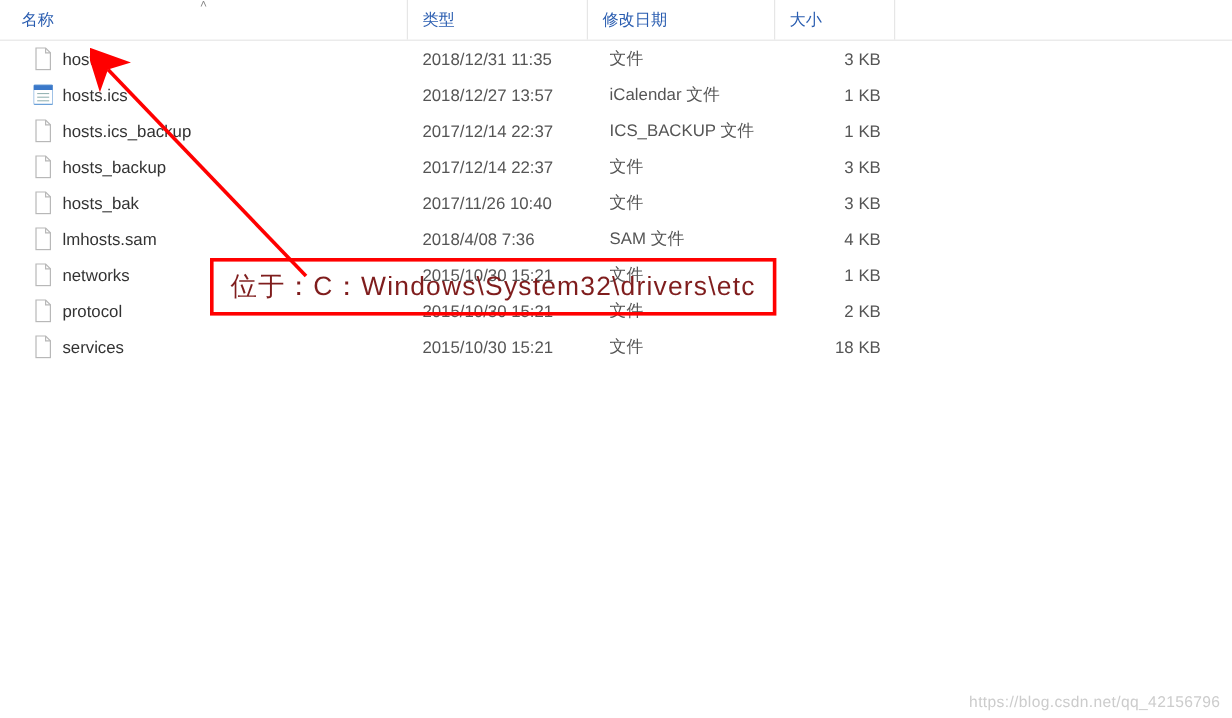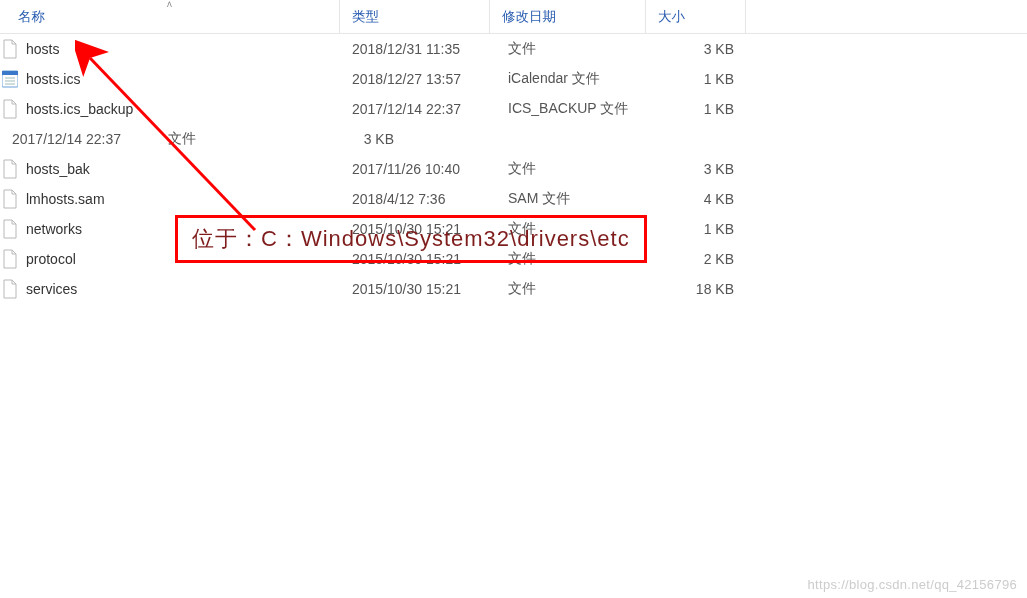--- a/index.html
+++ b/index.html
@@ -38,21 +38,21 @@
     .col-type  { width: 150px; }
     .col-size  { width: 100px; text-align: right;}
     .row {
       display: flex;
       height: 30px;
       align-items: center;
       font-size: 14px;
       color: #555;
     }
     .row .cell { padding: 0 12px; }
-    .row .col-name { display:flex; align-items:center; gap:8px; padding-left:2px; color:#333;}
+    .row .col-name { display:flex; align-items:center; gap:8px; padding-left:28px; color:#333;}
     .row .col-size {  text-align:right; }
     .file-icon {
       width:16px; height:20px;
       display:inline-block;
       position:relative;
     }
     .file-icon svg { width:16px; height:20px; display:block;}
     .sort-chev {
       position:absolute;
       left:50%;
@@ -149,20 +149,29 @@
               <path d="M10 1 v4 h4" fill="none" stroke="#b8b8b8"></path>
             </svg>
           </span>
           <span>hosts.ics_backup</span>
         </div>
         <div class="cell col-date"><span>2017/12/14 22:37</span></div>
         <div class="cell col-type"><span>ICS_BACKUP 文件</span></div>
         <div class="cell col-size"><span>1 KB</span></div>
       </div>
       <div class="row">
+        <div class="cell col-name">
+          <span class="file-icon">
+            <svg viewBox="0 0 16 20">
+              <path d="M2 1 h8 l4 4 v14 h-12 Z" fill="#fff" stroke="#b8b8b8"></path>
+              <path d="M10 1 v4 h4" fill="none" stroke="#b8b8b8"></path>
+            </svg>
+          </span>
+          <span>hosts_backup</span>
+        </div>
         <div class="cell col-date"><span>2017/12/14 22:37</span></div>
         <div class="cell col-type"><span>文件</span></div>
         <div class="cell col-size"><span>3 KB</span></div>
       </div>
       <div class="row">
         <div class="cell col-name">
           <span class="file-icon">
             <svg viewBox="0 0 16 20">
               <path d="M2 1 h8 l4 4 v14 h-12 Z" fill="#fff" stroke="#b8b8b8"></path>
               <path d="M10 1 v4 h4" fill="none" stroke="#b8b8b8"></path>
@@ -177,21 +186,21 @@
       <div class="row">
         <div class="cell col-name">
           <span class="file-icon">
             <svg viewBox="0 0 16 20">
               <path d="M2 1 h8 l4 4 v14 h-12 Z" fill="#fff" stroke="#b8b8b8"></path>
               <path d="M10 1 v4 h4" fill="none" stroke="#b8b8b8"></path>
             </svg>
           </span>
           <span>lmhosts.sam</span>
         </div>
-        <div class="cell col-date"><span>2018/4/12 7:36</span></div>
+        <div class="cell col-date"><span>2018/4/08 7:36</span></div>
         <div class="cell col-type"><span>SAM 文件</span></div>
         <div class="cell col-size"><span>4 KB</span></div>
       </div>
       <div class="row">
         <div class="cell col-name">
           <span class="file-icon">
             <svg viewBox="0 0 16 20">
               <path d="M2 1 h8 l4 4 v14 h-12 Z" fill="#fff" stroke="#b8b8b8"></path>
               <path d="M10 1 v4 h4" fill="none" stroke="#b8b8b8"></path>
             </svg>

